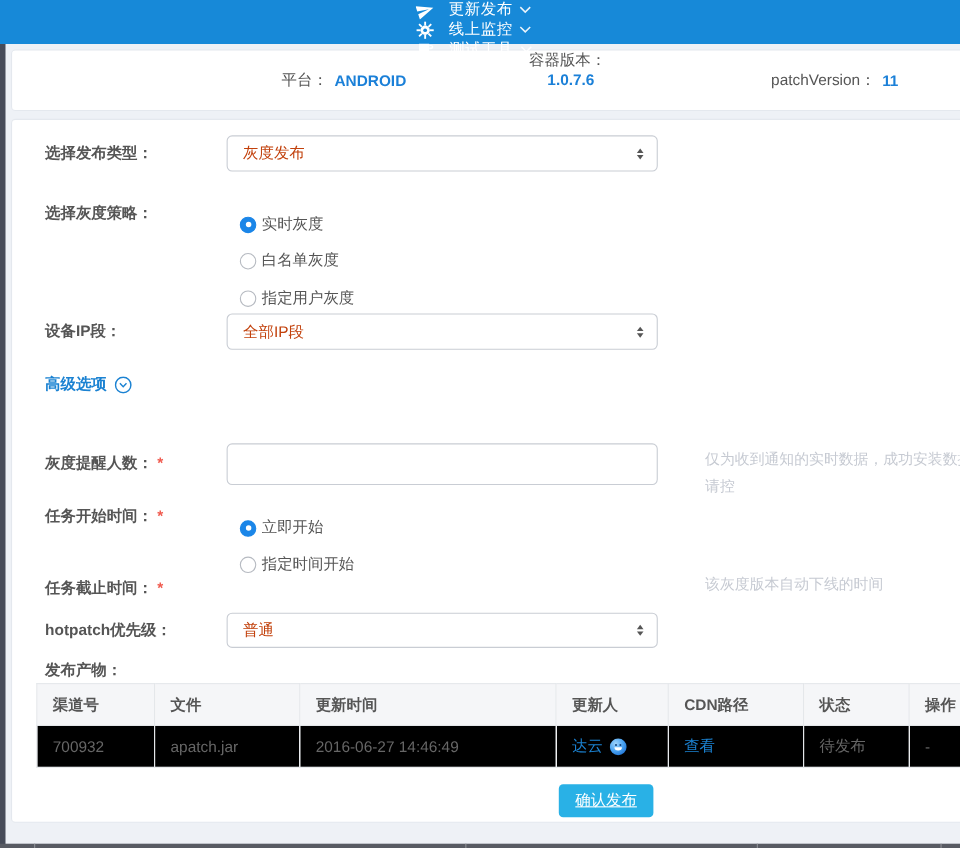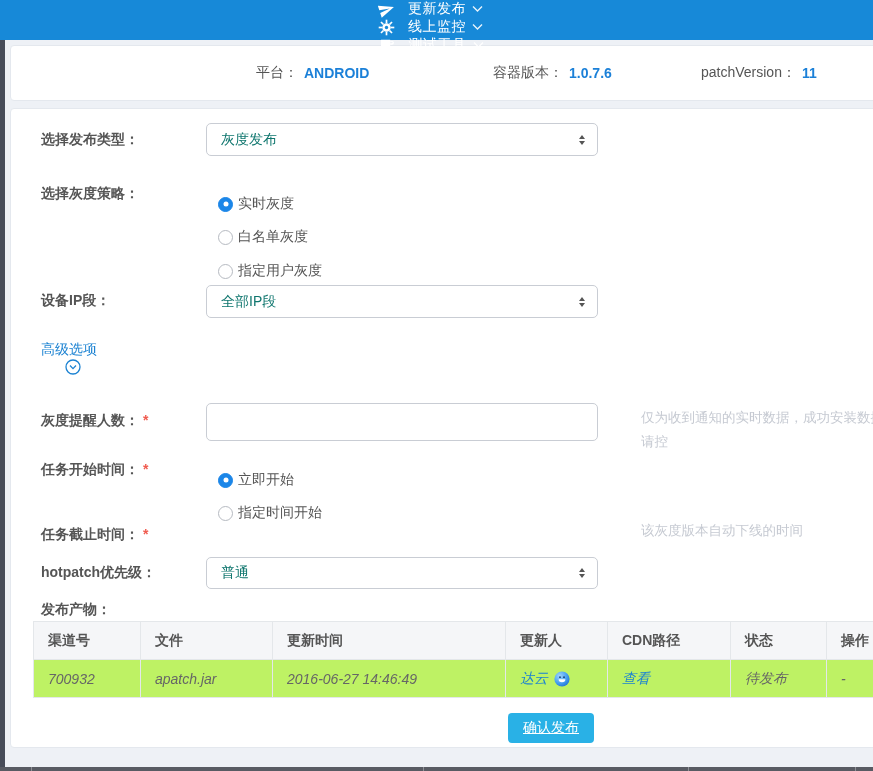--- a/index.html
+++ b/index.html
@@ -49,31 +49,31 @@
     position:absolute; left:10px; width:868px;
     background:#fff; border:1px solid #e4e8ee; border-radius:4px;
   }
   .card-product { top:45px; height:56px; }
   .card-form   { top:108px; height:640px; }
 
   
   .pfield { position:absolute; top:0; height:54px; display:flex; align-items:center; }
   .pfield .plabel { color:#555; }
   .pfield .pvalue { color:#1b80d8; font-weight:bold; margin-left:6px; }
-  .pf0 { left:30px; } .pf1 { left:245px; } .pf2 { left:482px; } .pf3 { left:690px; }
+  .pf0 { left:30px; } .pf1 { left:245px; } .pf2 { left:470px;flex-direction:column; } .pf3 { left:690px; }
 
   
   .flabel { position:absolute; left:30px; color:#555; font-weight:600; white-space:nowrap; }
   .req { color:#f05b4f; margin-left:4px; font-weight:bold; }
 
   .select-box {
     position:absolute; left:195px; width:392px; height:33px;
     border:1px solid #c9cdd4; border-radius:5px; background:#fff;
     display:flex; align-items:center; padding-left:14px;
-    color:#0f766e; cursor:pointer;
+    color:#c2410c; cursor:pointer;
   }
   .sel-arrows {
     position:absolute; right:12px; top:50%; transform:translateY(-50%);
     display:flex; flex-direction:column; align-items:center; gap:2px;
   }
   .sel-arrows i { display:block; width:0; height:0;
     border-left:3.5px solid transparent; border-right:3.5px solid transparent; }
   .sel-arrows .up   { border-bottom:4.5px solid #555; }
   .sel-arrows .down { border-top:4.5px solid #555; }
 
@@ -86,21 +86,21 @@
   .radio-dot.checked { background:#1b86e8; border-color:#1b86e8; }
   .radio-dot.checked::after {
     content:""; position:absolute; left:50%; top:50%;
     width:5px; height:5px; border-radius:50%; background:#fff;
     transform:translate(-50%,-50%);
   }
   .radio-row .rlabel { color:#555; }
 
   .adv-link {
     position:absolute; left:30px; top:232px;
-    color:#1b82d2; font-weight:400; display:flex; align-items:center; cursor:pointer;flex-direction:column;
+    color:#1b82d2; font-weight:700; display:flex; align-items:center; cursor:pointer;
   }
   .adv-link svg { margin-left:7px; }
 
   .text-input {
     position:absolute; left:195px; width:392px;
     border:1px solid #c9cdd4; border-radius:5px; background:#fff;
     padding:0 12px; font-size:14px; color:#555; outline:none;
     font-family:"Liberation Sans","DejaVu Sans",sans-serif;
   }
   .date-wrap { position:absolute; left:195px; width:392px; height:32px; }
@@ -122,21 +122,21 @@
     position:absolute; left:22px; top:512px; width:841px;
     border-collapse:collapse; table-layout:fixed;
     font-size:14px;
   }
   .atable th, .atable td {
     border:1px solid #e4e7ea; height:38px;
     text-align:left; padding-left:14px; font-weight:normal;
     overflow:hidden; white-space:nowrap;
   }
   .atable th { background:#f5f6f8; color:#555; font-weight:600; }
-  .atable td { color:#666; background:#bef264;font-style:italic; }
+  .atable td { color:#666; background:#000000; }
   .tlink { color:#1b82d2; cursor:pointer; }
   .updater-cell { display:flex; align-items:center; gap:6px; }
 
   .confirm-btn {
     position:absolute; left:497px; top:604px;
     height:30px; padding:0 15px;
     background:#29b1e6; color:#fff; font-size:14px;
     border:none; border-radius:4px; cursor:pointer;
     font-family:"Liberation Sans","DejaVu Sans",sans-serif;
     text-decoration:underline;

